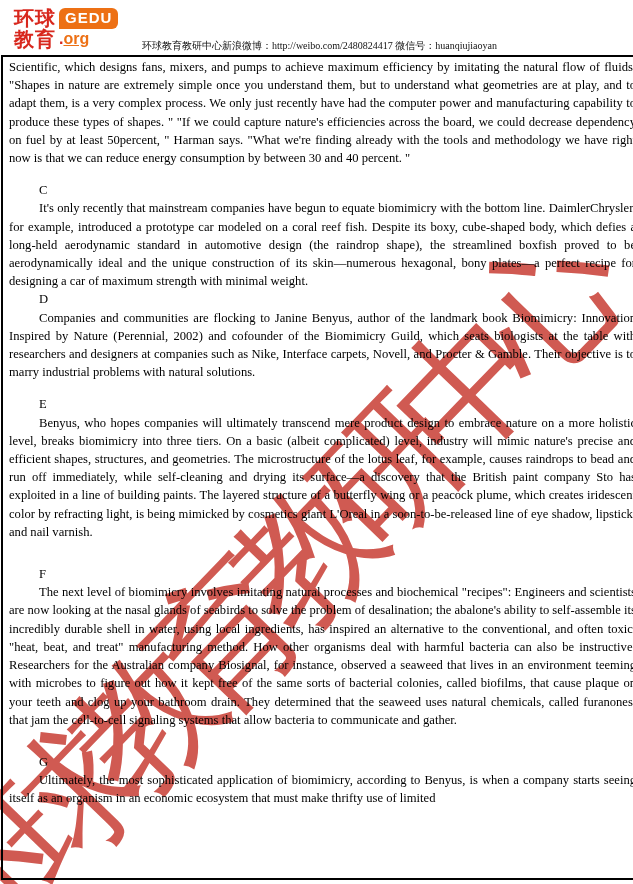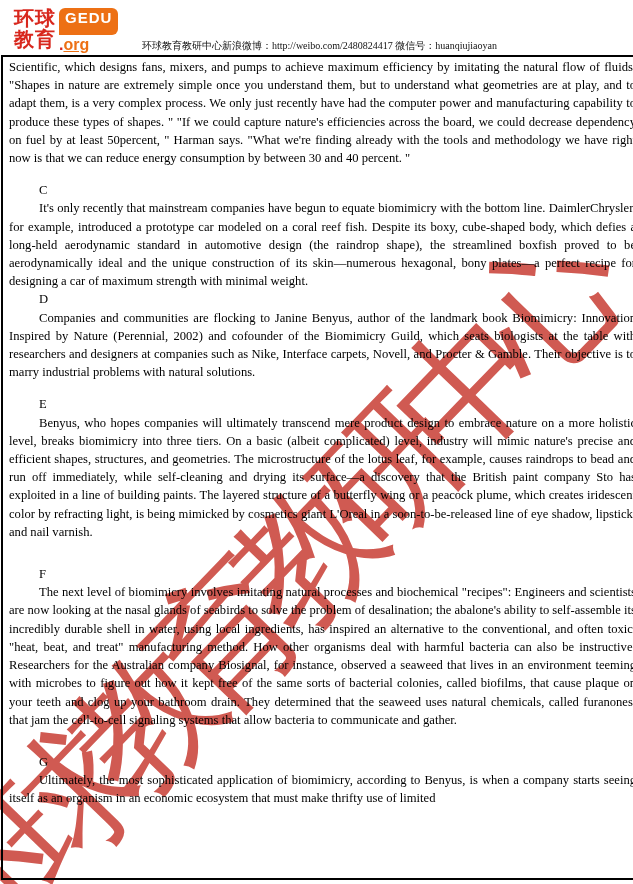--- a/index.html
+++ b/index.html
@@ -12,21 +12,21 @@
     font-family: "Liberation Serif", serif;
   }
 
   
   #header { position: absolute; top: 0; left: 0; width: 633px; height: 40px; z-index: 3; background: #fff; }
   .logo-row { position: absolute; top: 8px; left: 14px; display: flex; align-items: flex-start; gap: 3px; }
   .logo-cn { color: #d8271d; font-weight: bold; font-size: 20px; line-height: 21px;
              font-family: "Liberation Sans", sans-serif; letter-spacing: 1px; }
   .logo-right { display: flex; flex-direction: column; align-items: flex-start; }
   .gedu-badge { background: #ed7014; color: #ffffff; font-weight: bold; font-size: 15px;
-                line-height: 18px; padding: 1px 6px 8px 6px; border-radius: 6px 6px 6px 0;
+                line-height: 18px; padding: 1px 6px 2px 6px; border-radius: 6px 6px 6px 0;
                 font-family: "Liberation Sans", sans-serif; letter-spacing: 1px; }
   .org-line { font-weight: bold; font-size: 16px; line-height: 19px;
               font-family: "Liberation Sans", sans-serif; }
   .org-dot { color: #d8271d; }
   .org-txt { color: #ed7014; text-decoration: underline; }
   .subtitle { position: absolute; top: 39px; left: 142px; font-size: 10px; font-weight: normal;
               color: #111111; white-space: nowrap; font-family: "Liberation Serif", serif; text-align: center; }
 
   
   #watermark {

